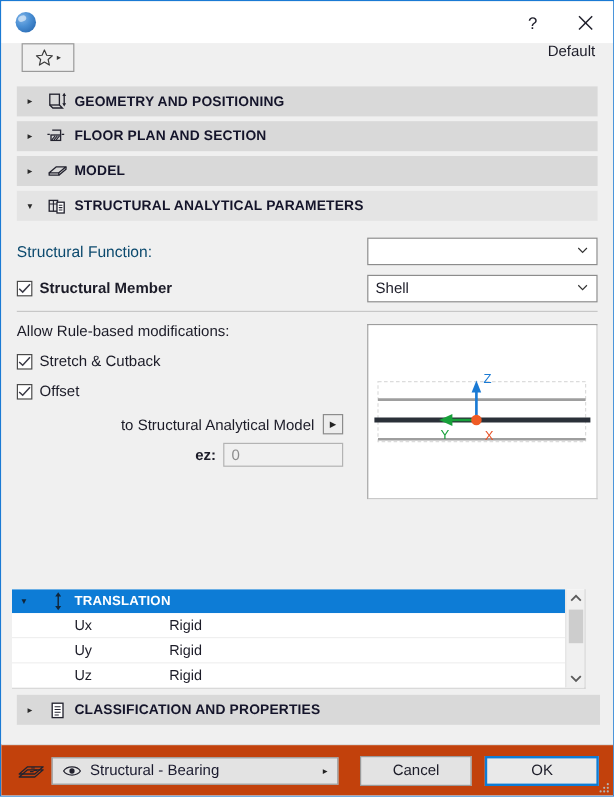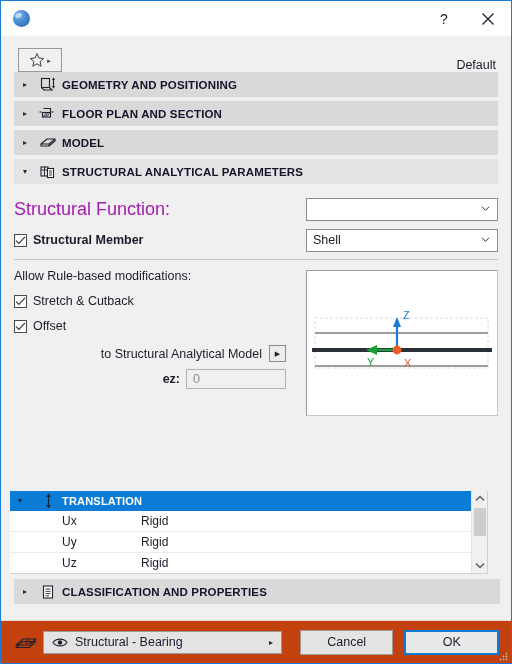--- a/index.html
+++ b/index.html
@@ -52,21 +52,21 @@
 
   
   #content {
     position: relative;
     height: 627px;
     background: #f0f0f0;
     padding: 0 13px;
   }
 
   
-  #fav-row { height: 36px; display: flex; align-items: flex-end; position: relative; }
+  #fav-row { height: 36px; display: flex; align-items: flex-start; position: relative; }
   #fav-btn {
     width: 44px; height: 24px;
     border: 1px solid #9a9a9a;
     background: #f0f0f0;
     display: flex; align-items: center; justify-content: center; gap: 2px;
     margin-left: 4px;
   }
   #fav-btn .star { width: 16px; height: 16px; }
   #fav-btn .caret { font-size: 7px; color: #3a3a3a; line-height: 1; }
   #default-label { position: absolute; right: 2px; font-size: 12.5px; color: #1c1c28; }
@@ -84,21 +84,21 @@
   .section .stitle {
     font-size: 11.5px; font-weight: bold; letter-spacing: .15px; color: #14142a;
     margin-left: 3px;
   }
   #sec-structural { background: #e4e4e4; margin-bottom: 0; }
 
   
   #struct-body { position: relative; padding-top: 13px; }
 
   .field-row { display: flex; align-items: center; height: 24px; margin-bottom: 7px; }
-  .field-label { font-size: 18px; color: #a21caf; text-align: right; }
+  .field-label { font-size: 13px; color: #0c4a6e; text-align: right; }
 
   .combo {
     position: absolute; right: 0;
     width: 192px; height: 23px;
     border: 1px solid #8c8c8c;
     background: #ffffff;
     display: flex; align-items: center;
     padding-left: 6px;
   }
   .combo .val { font-size: 12.5px; color: #1c1c28; }

